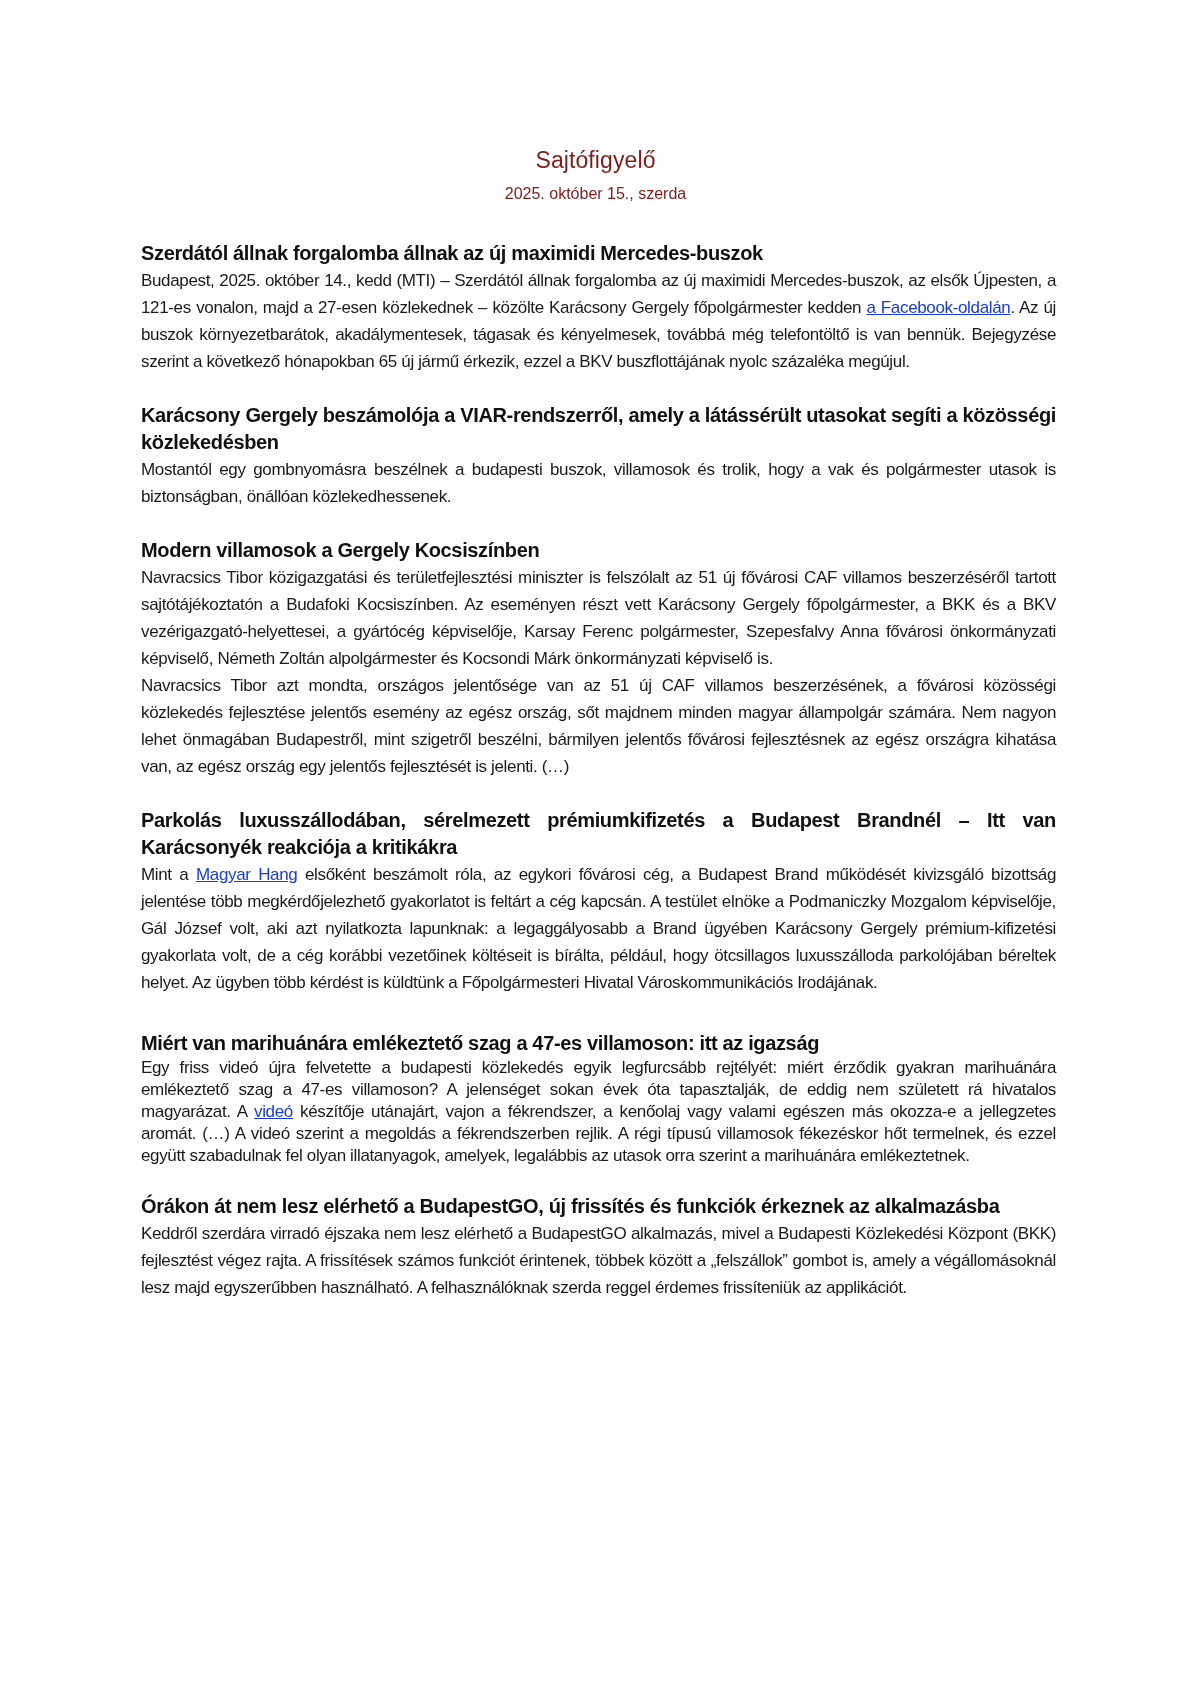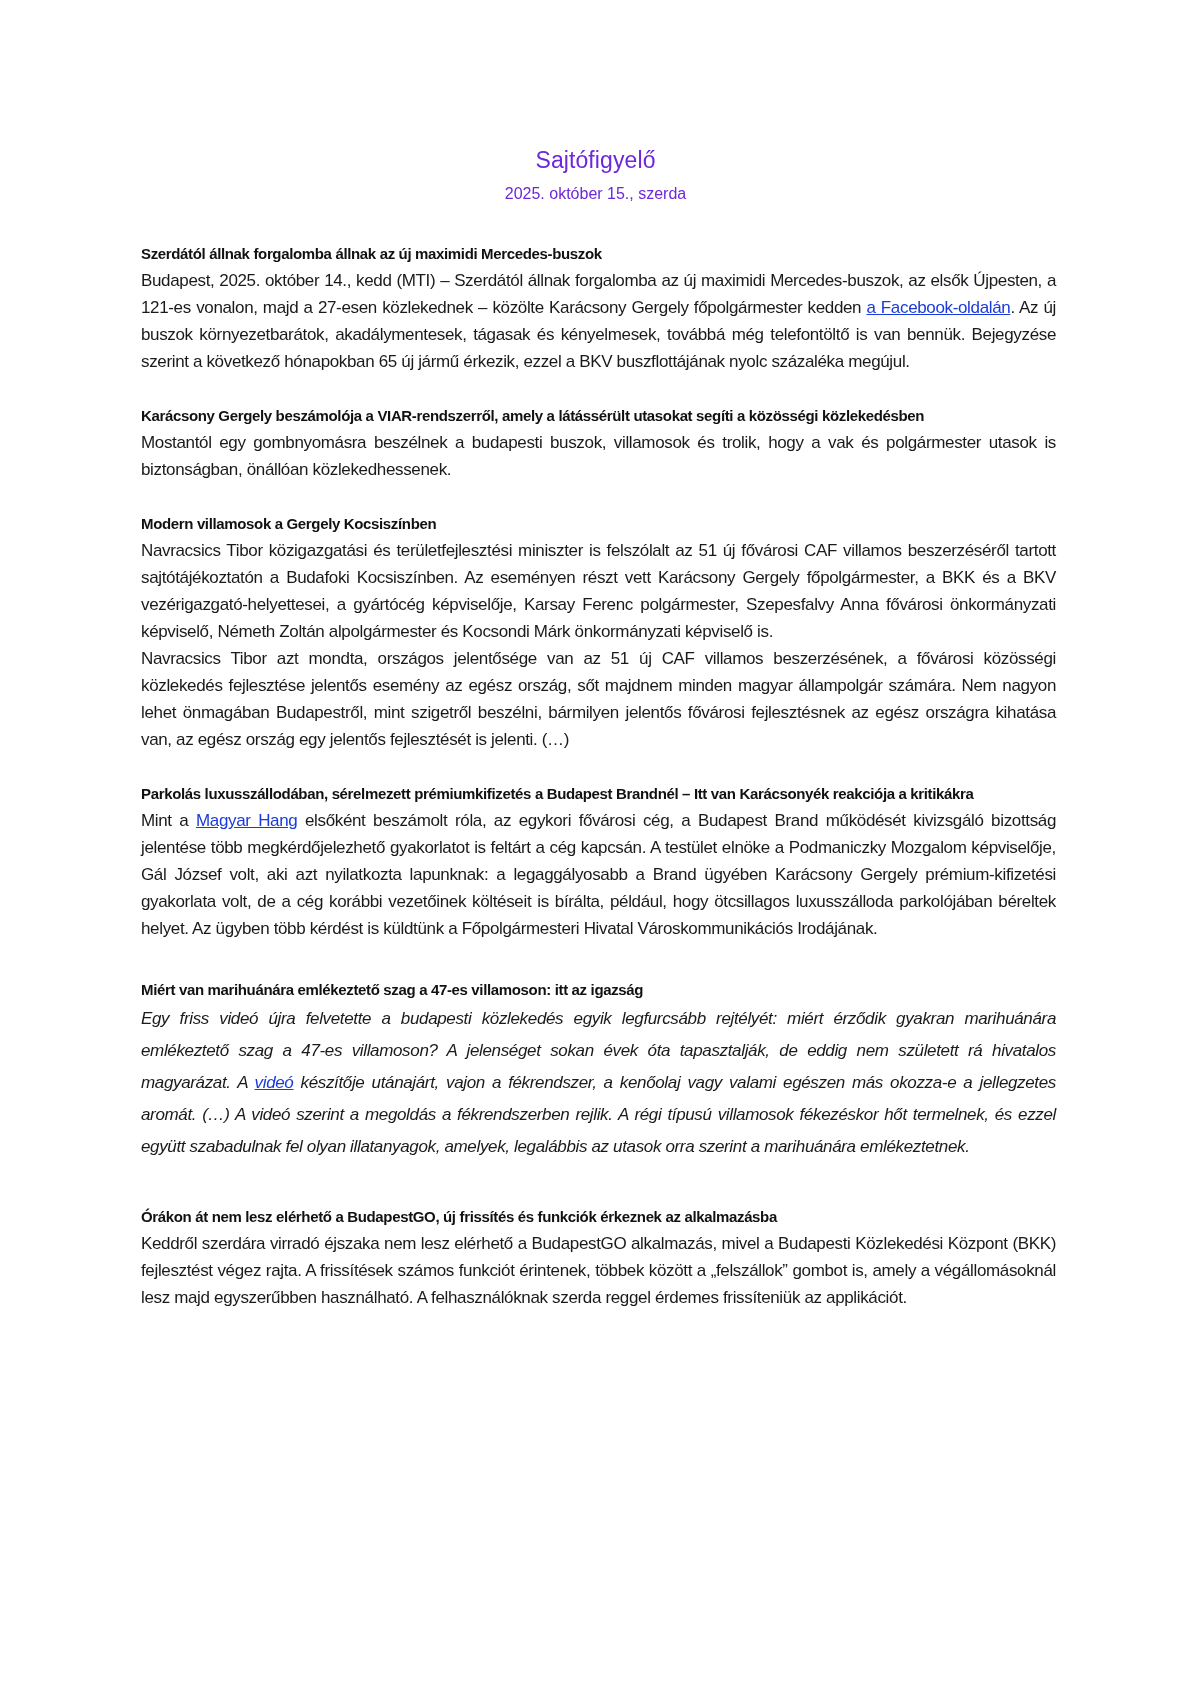--- a/index.html
+++ b/index.html
@@ -20,21 +20,21 @@
       left: 0; top: 0;
       width: 1191px;
       height: 1684px;
     }
     .header {
       position: absolute;
       left: 0;
       top: 143px;
       width: 1191px;
       text-align: center;
-      color: #6d28d9;
+      color: #7f1d1d;
     }
     .header .title {
       font-size: 23px;
       line-height: 34px;
       height: 34px;
       display: block;
       letter-spacing: 0.1px;
     }
     .header .date {
       font-size: 16px;
@@ -45,49 +45,48 @@
     .content {
       position: absolute;
       left: 141px;
       top: 240px;
       width: 915px;
     }
     .article {
       margin: 0 0 27px 0;
     }
     .article h2 {
-      font-size: 15px;
+      font-size: 20px;
       font-weight: bold;
       line-height: 27px;
       margin: 0;
       text-align: justify;
       letter-spacing: -0.35px;
       color: #111111;
     }
     .article p {
       font-size: 17px;
       line-height: 27px;
       margin: 0;
       text-align: justify;
       letter-spacing: -0.35px;
       color: #1a1a1a;
     }
     .article p.loose {
-      line-height: 32px;
-      font-style: italic;
+      line-height: 22px;
     }
     a.link {
       color: #1a3bdb;
       text-decoration: underline;
     }
     .a1 { margin-bottom: 27px; }
     .a2 { margin-bottom: 27px; }
     .a3 { margin-bottom: 27px; }
     .a4 { margin-bottom: 34px; }
-    .a5 { margin-bottom: 40px; }
+    .a5 { margin-bottom: 26px; }
   </style>
 </head>
 <body>
 
 <div class="page">
 
   <div class="header">
     <span class="title">Sajtófigyelő</span>
     <span class="date">2025. október 15., szerda</span>
   </div>

